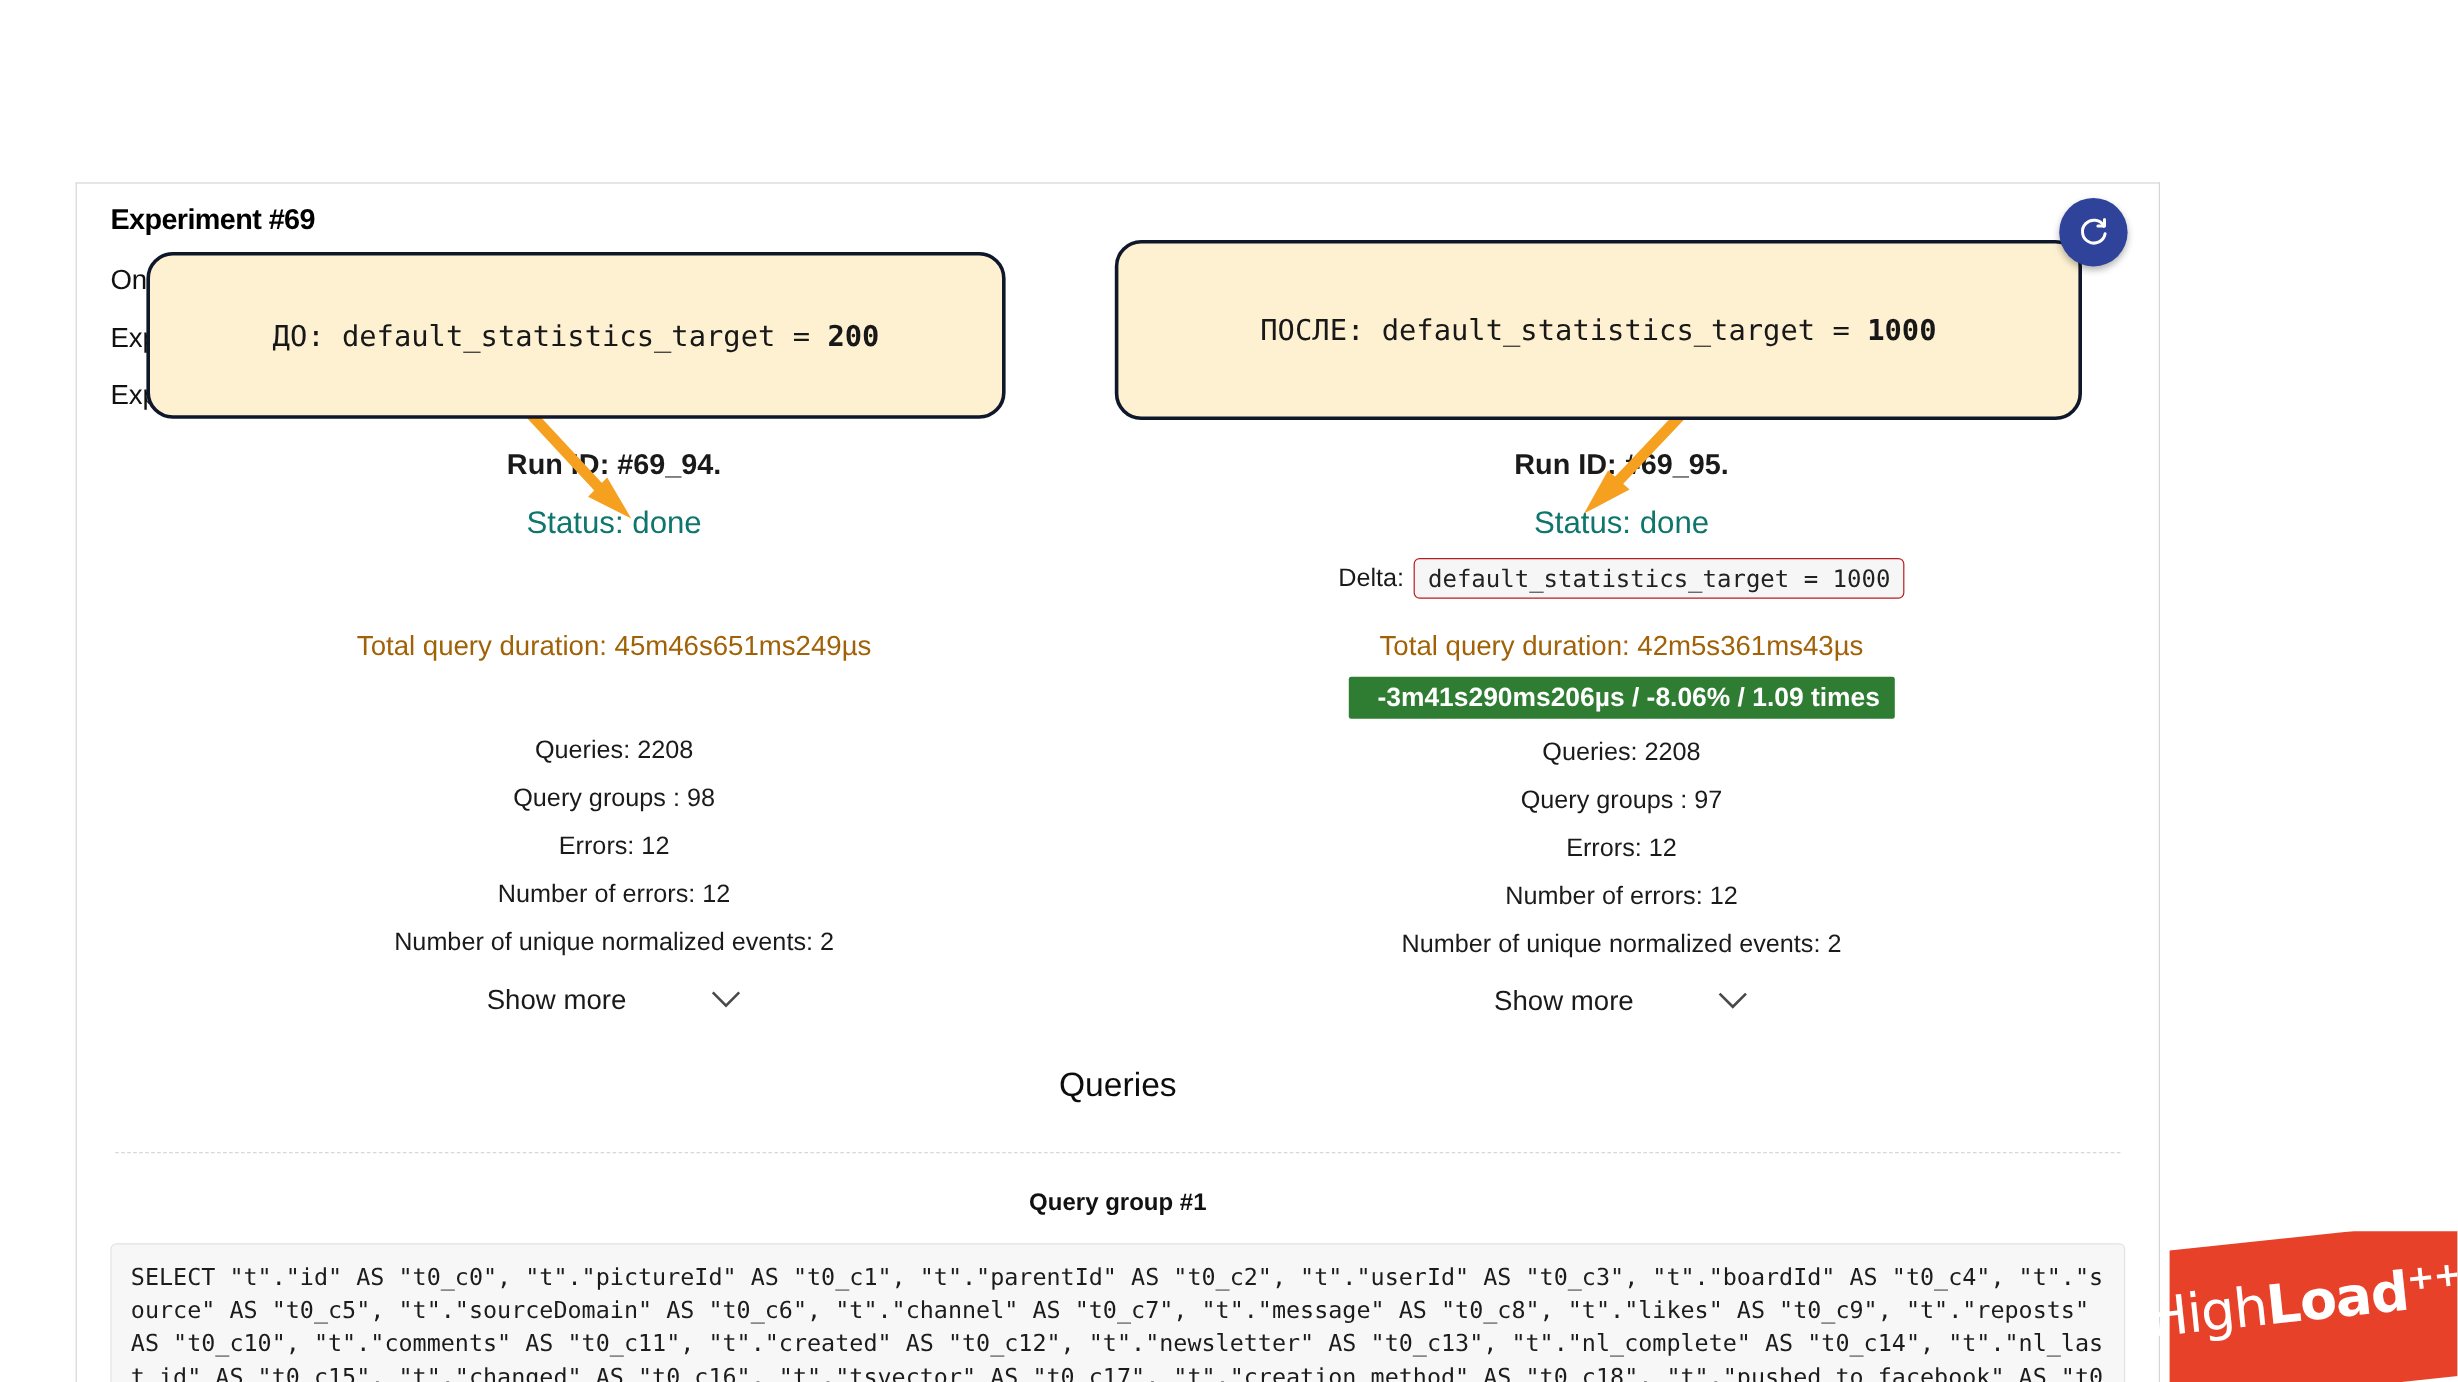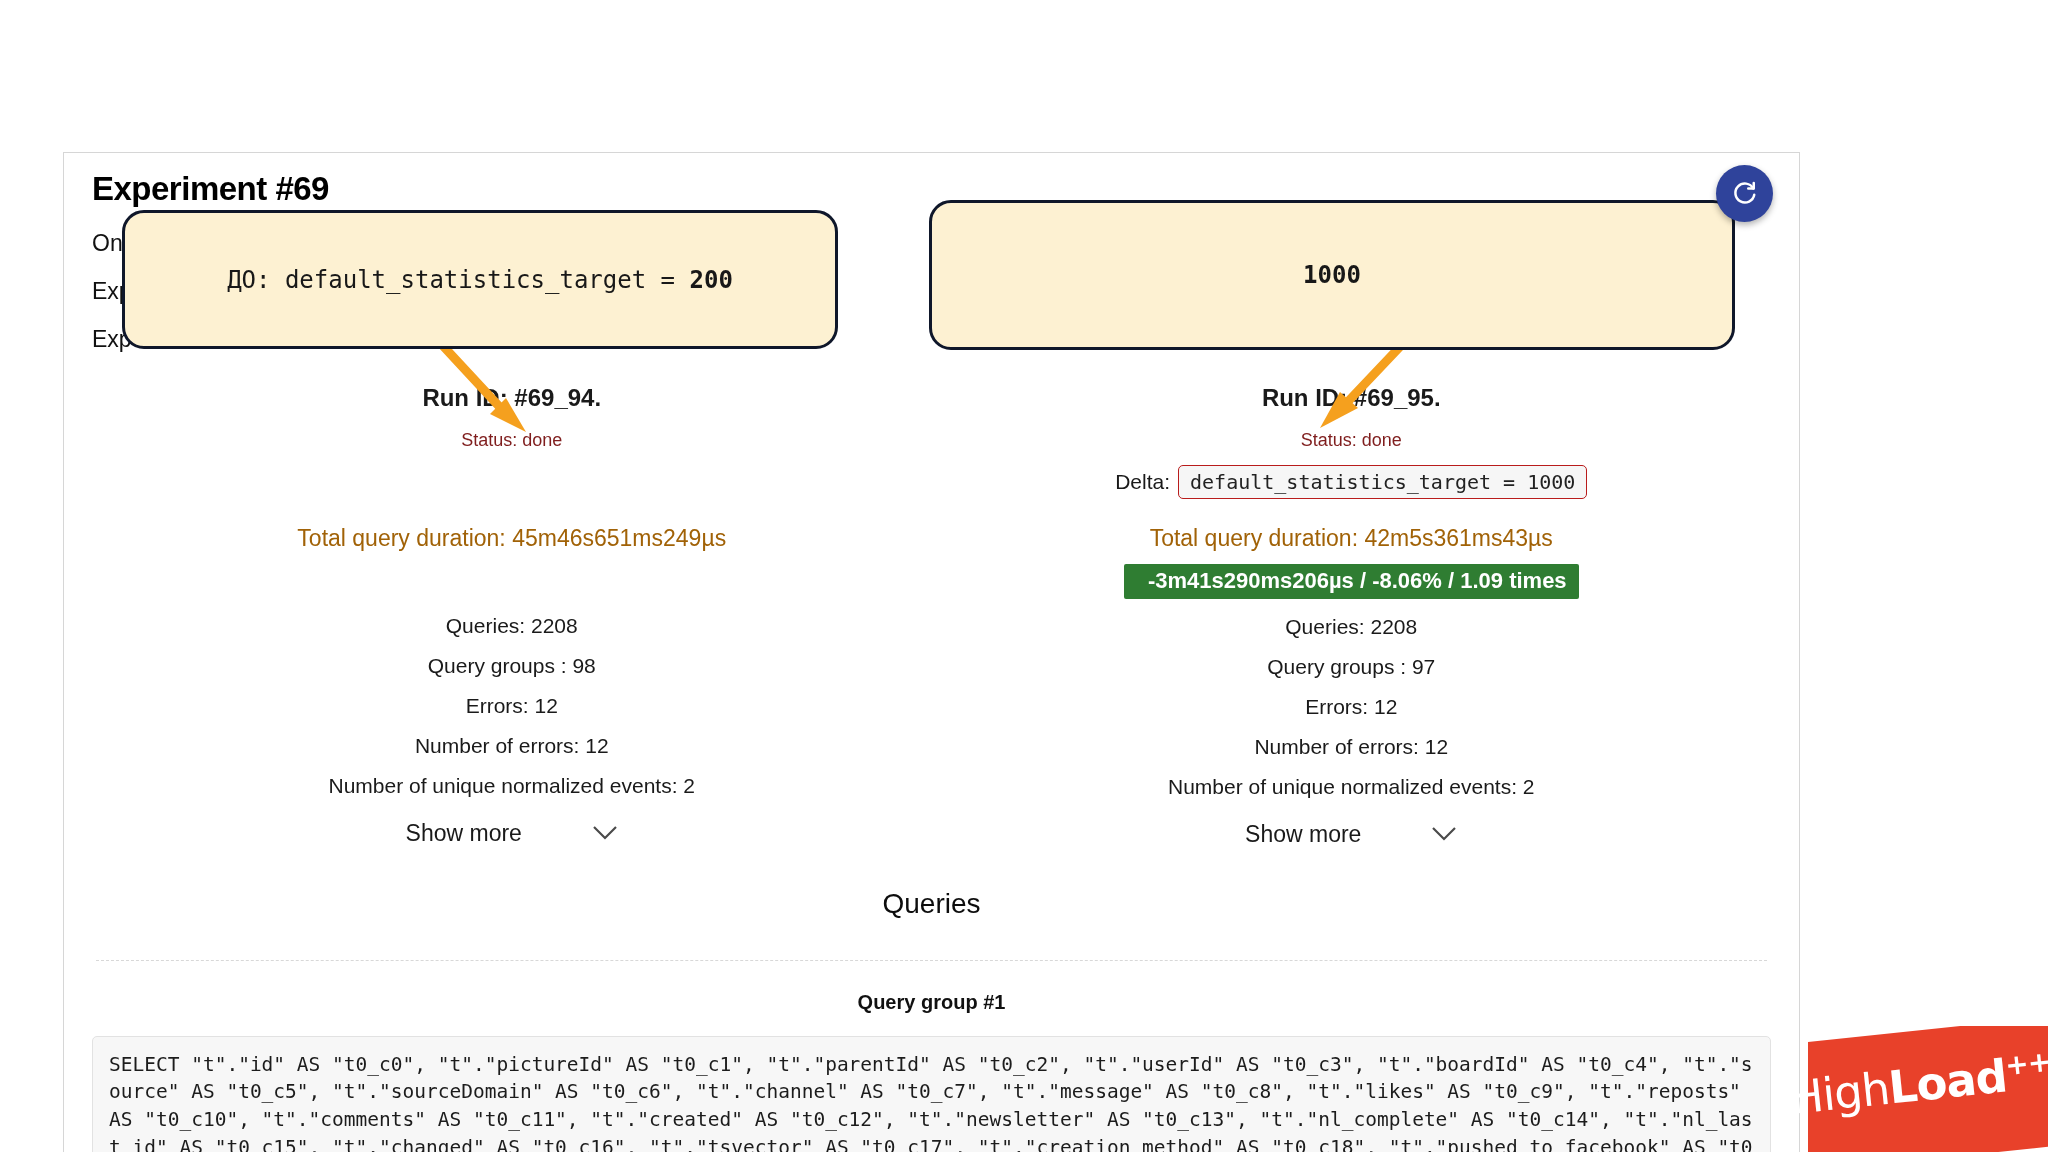--- a/index.html
+++ b/index.html
@@ -30,21 +30,21 @@
   }
 
   .card-inner {
     padding: 18px 28px 0 28px;
     position: relative;
     height: 100%;
     box-sizing: border-box;
   }
 
   #page-title {
-    font-size: 33px;
+    font-size: 24px;
     font-weight: bold;
     color: #000000;
     letter-spacing: -0.5px;
     margin: 0 0 22px 0;
     line-height: 1.1;
   }
 
   .meta-line {
     font-size: 23px;
     color: #111111;
@@ -84,22 +84,22 @@
     padding: 0 10px;
     box-sizing: border-box;
   }
   .run-id {
     font-size: 24px;
     font-weight: bold;
     color: #1a1a1a;
     margin-bottom: 18px;
   }
   .run-status {
-    font-size: 18px;
-    color: #7f1d1d;
+    font-size: 26px;
+    color: #0f766e;
     margin-bottom: 14px;
   }
   .run-delta-row {
     font-size: 21px;
     color: #1a1a1a;
     display: flex;
     align-items: center;
     justify-content: center;
     gap: 8px;
     min-height: 34px;
@@ -363,21 +363,21 @@
 <svg id="arrow-after" class="arrow-svg" width="140" height="120" viewBox="0 0 140 120">
   <path d="M112 4 L40 80" stroke="#F5A01E" stroke-width="9" stroke-linecap="round" fill="none"></path>
   <path d="M20 98 L40 62 L58 78 Z" fill="#F5A01E"></path>
 </svg>
 
 <div id="callout-before" class="callout">
   <span>ДО: default_statistics_target = </span><b>200</b>
 </div>
 
 <div id="callout-after" class="callout">
-  <b>1000</b>
+  <span>ПОСЛЕ: default_statistics_target = </span><b>1000</b>
 </div>
 
 <div id="highload-logo">
   <div class="banner"></div>
   <div class="logo-text">
     <span class="lt-thin">High</span><span class="lt-bold">Load</span><span class="lt-plus">++</span>
   </div>
 </div>
 
 </body></html>

